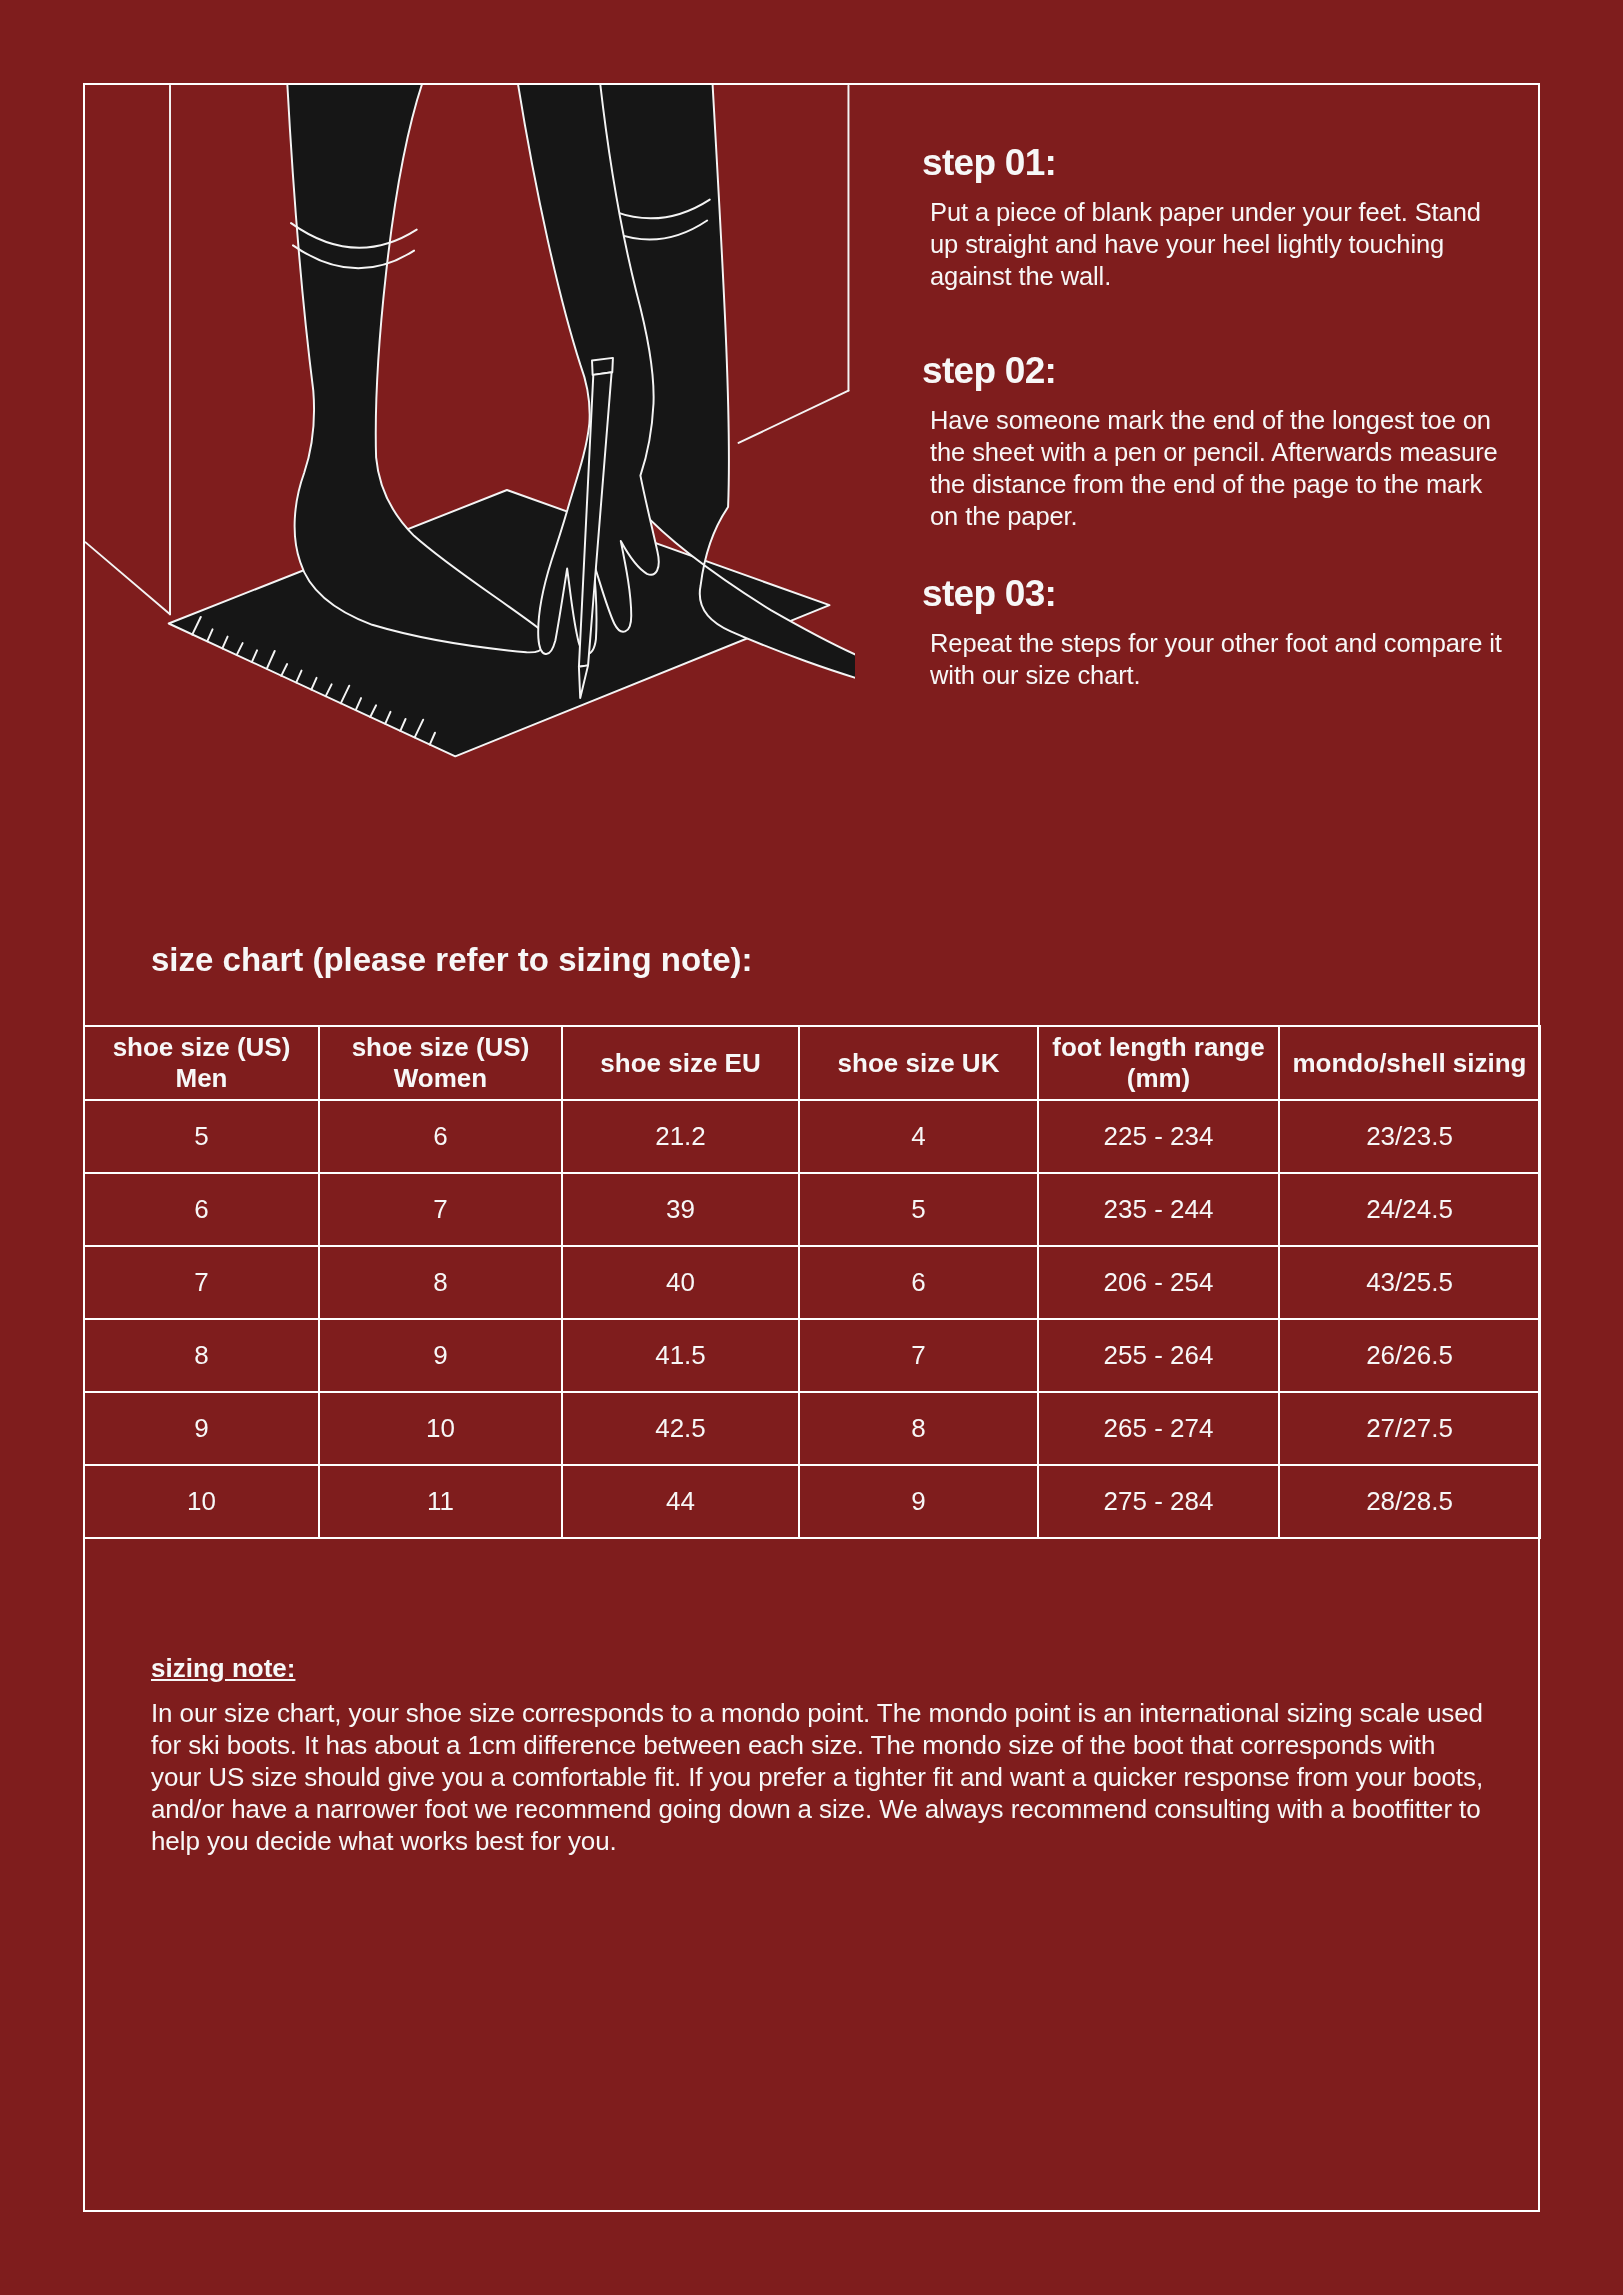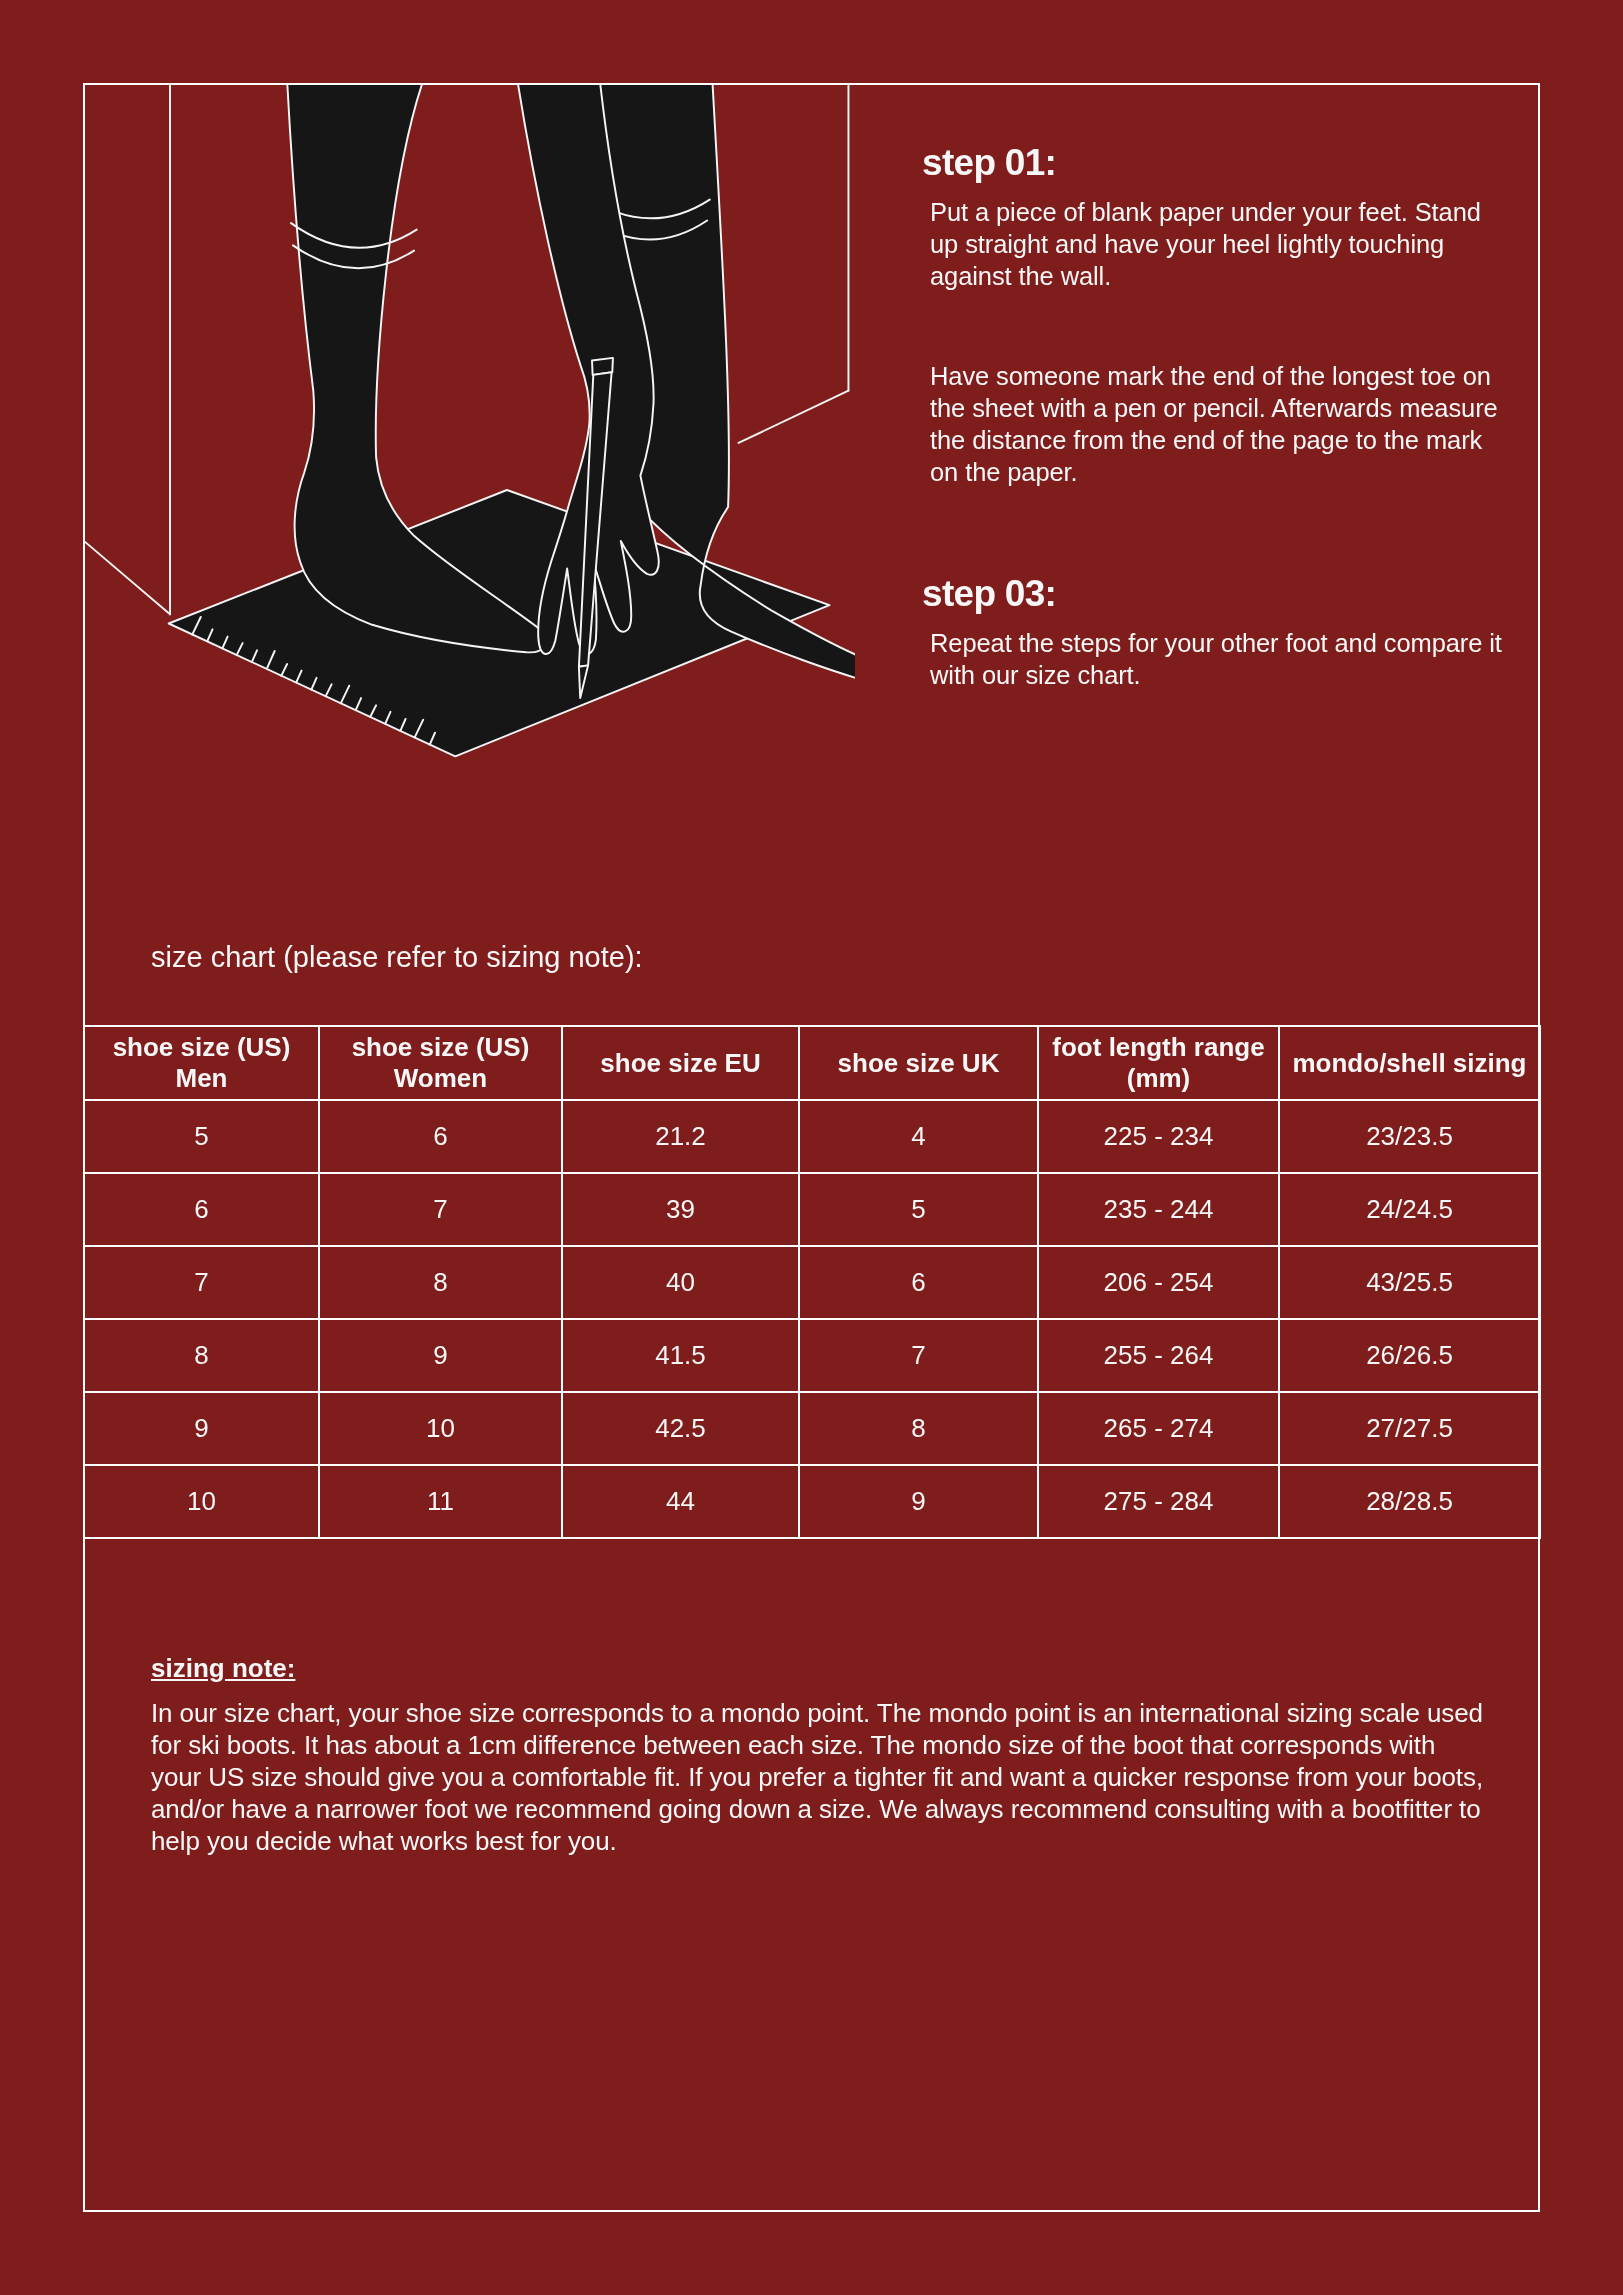--- a/index.html
+++ b/index.html
@@ -12,21 +12,21 @@
   .illustration path,.illustration line{stroke:#f4f4f4;stroke-width:3;fill:none;
         stroke-linecap:round;stroke-linejoin:round;}
   .illustration .fillbg{fill:#161616;}
   
   .steps{position:absolute;left:922px;top:0;width:589px;z-index:2;}
   .step{position:absolute;left:0;width:589px;}
   .step-title{font-size:37px;font-weight:bold;line-height:1.05;letter-spacing:-0.7px;margin:0 0 13px 0;}
   .step-body{font-size:25.5px;line-height:32px;letter-spacing:-0.1px;margin:8px;}
   .s1{top:144px}.s2{top:352px}.s3{top:575px}
   
-  .chart-heading{position:absolute;left:151px;top:941px;font-size:29px;font-weight:normal;z-index:2;}
+  .chart-heading{position:absolute;left:151px;top:941px;font-size:33px;font-weight:bold;z-index:2;}
   table.size-chart{position:absolute;left:83px;top:1025px;width:1457px;z-index:2;
         border-collapse:collapse;table-layout:fixed;}
   .size-chart th,.size-chart td{border:2px solid #ffffff;text-align:center;vertical-align:middle;
         padding:0;font-size:26px;color:#f7f7f7;}
   .size-chart thead tr{height:74px;padding-left:24px;}
   .size-chart tbody tr{height:73px;}
   .size-chart th{font-weight:bold;line-height:31px;}
   .size-chart th span{display:block;}
   
   .note{position:absolute;left:151px;top:1653px;width:1336px;z-index:2;}
@@ -123,20 +123,21 @@
       <path class="fillbg" d="M 772 890 L 758 892 L 760 940 Z"></path>
     </g>
   </svg>
 
   <div class="steps">
     <div class="step s1">
       <h3 class="step-title">step 01:</h3>
       <p class="step-body">Put a piece of blank paper under your feet. Stand up straight and have your heel lightly touching against the wall.</p>
     </div>
     <div class="step s2">
+      <h3 class="step-title">step 02:</h3>
       <p class="step-body">Have someone mark the end of the longest toe on the sheet with a pen or pencil. Afterwards measure the distance from the end of the page to the mark on the paper.</p>
     </div>
     <div class="step s3">
       <h3 class="step-title">step 03:</h3>
       <p class="step-body">Repeat the steps for your other foot and compare it with our size chart.</p>
     </div>
   </div>
 
   <div class="chart-heading">size chart (please refer to sizing note):</div>
 

